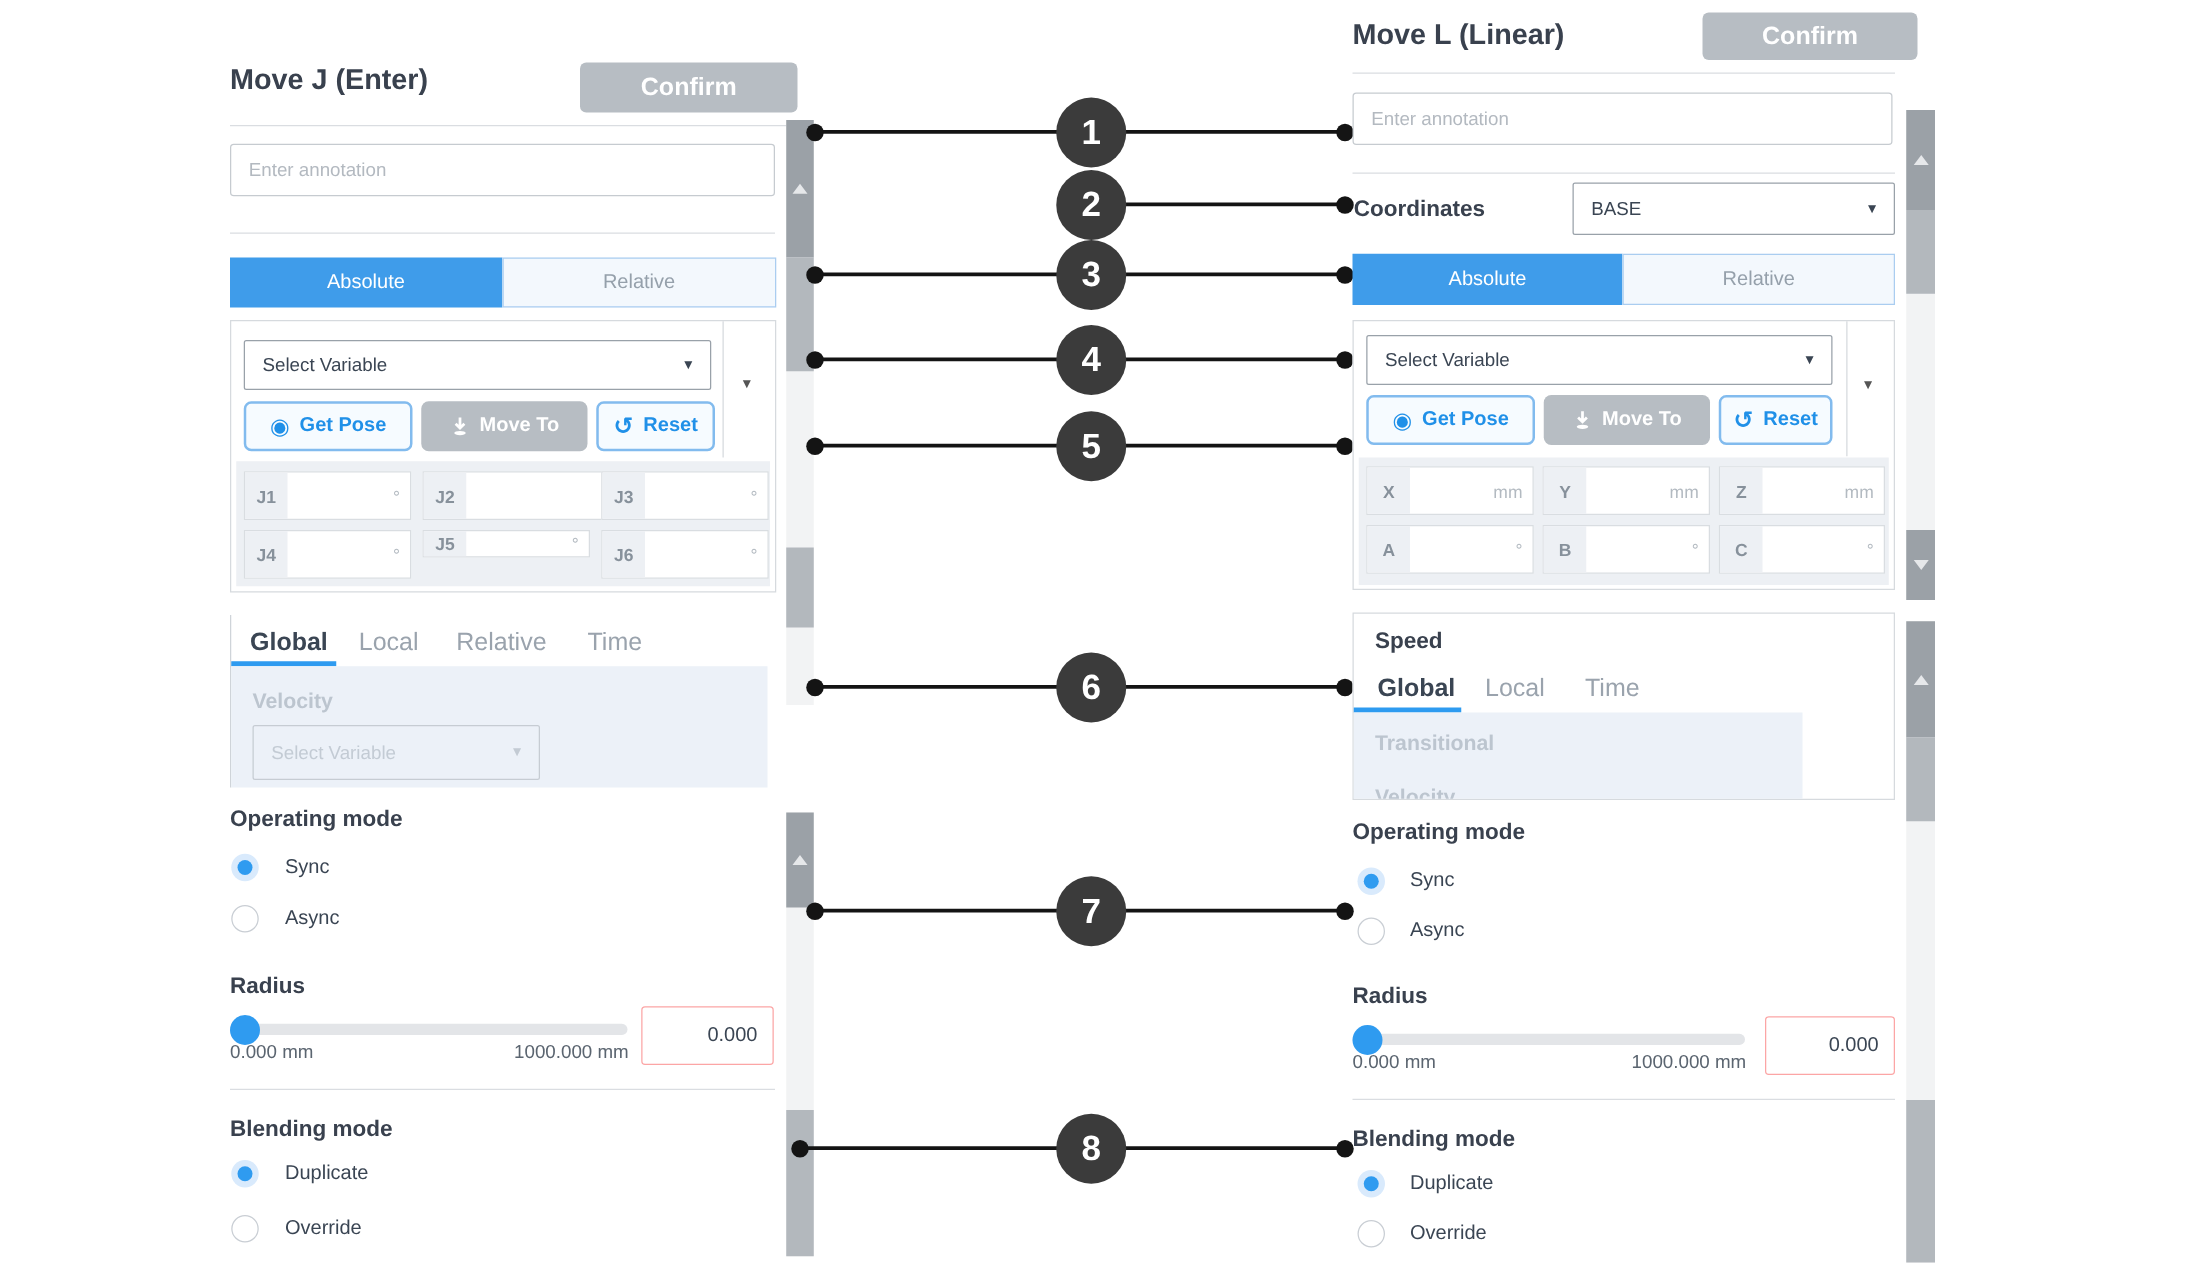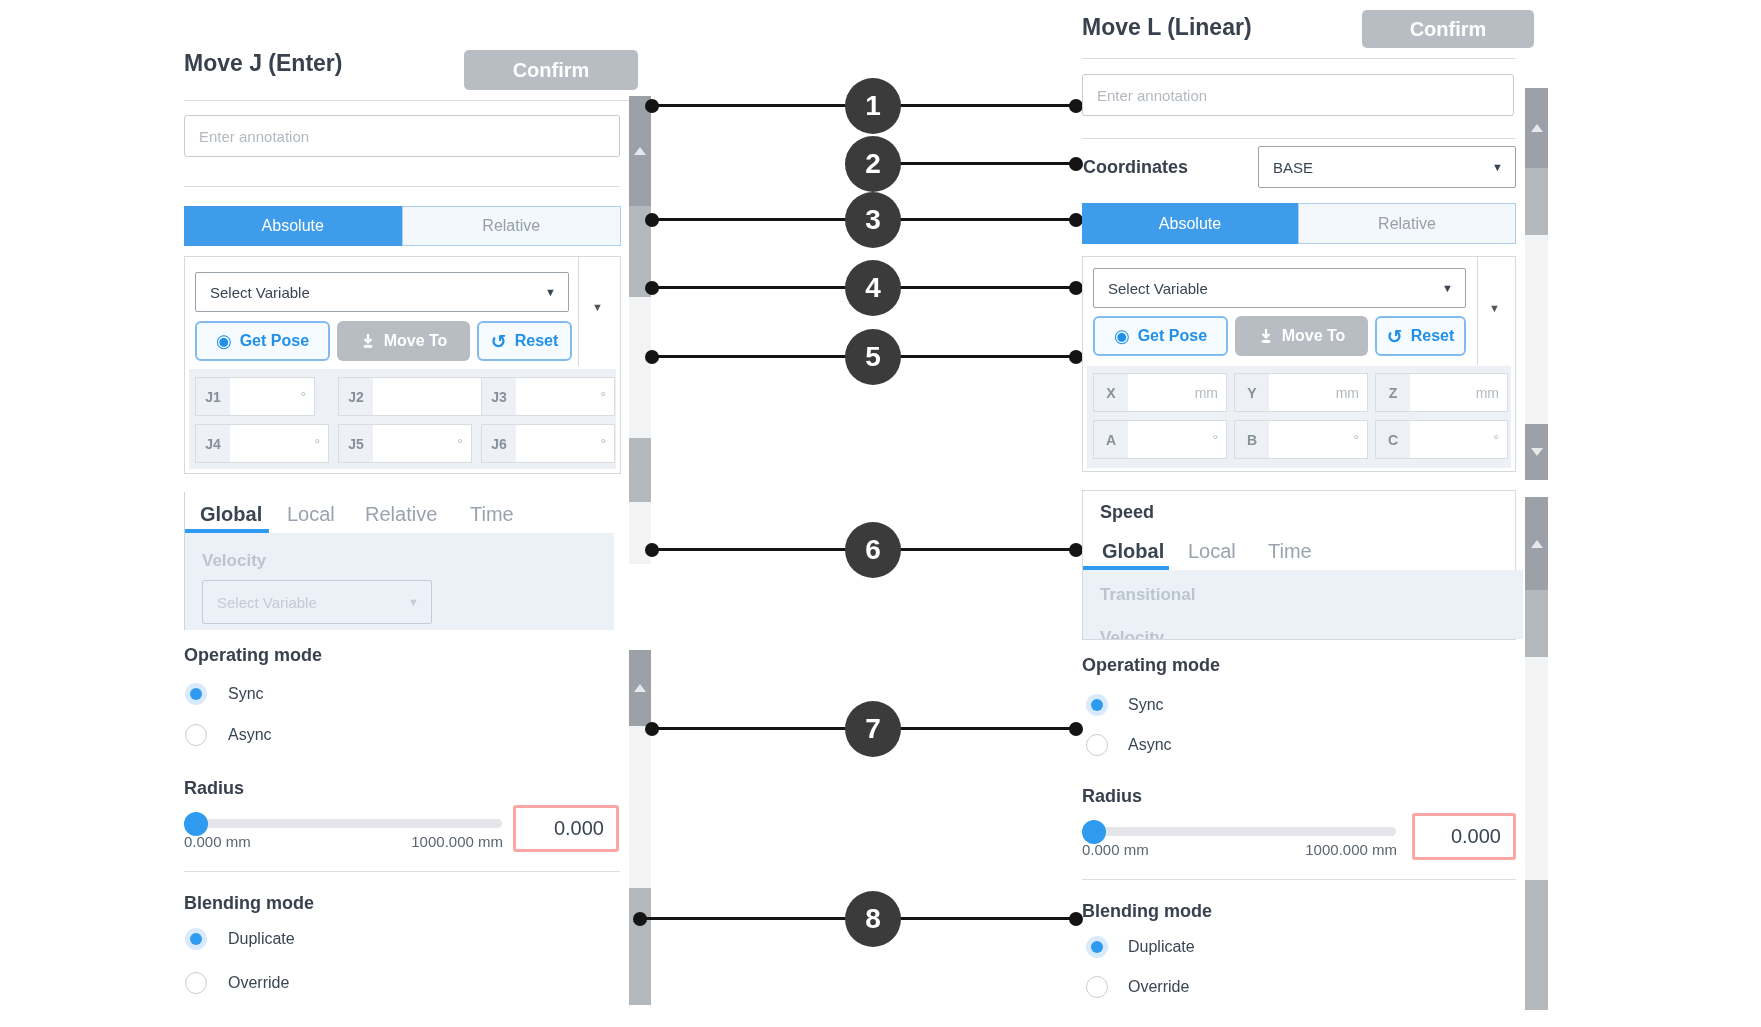--- a/index.html
+++ b/index.html
@@ -44,21 +44,21 @@
   .ghost-label{font-size:17px;font-weight:bold;color:#BCC5CF;}
   .section-h{font-size:18px;font-weight:bold;color:#39414E;}
   .radio{width:22px;height:22px;border-radius:50%;box-sizing:border-box;position:absolute;}
   .radio.on{background:#D9EAFC;}
   .radio.on::after{content:'';position:absolute;left:5px;top:5px;width:12px;height:12px;border-radius:50%;background:#2F9BF0;}
   .radio.off{background:#fff;border:1px solid #C9CED4;}
   .radio-lbl{font-size:16px;color:#3A4553;position:absolute;}
   .slider-track{background:#E3E5E8;border-radius:5px;height:9px;position:absolute;}
   .slider-thumb{width:24px;height:24px;border-radius:50%;background:#2F9BF0;position:absolute;}
   .range-lbl{font-size:15px;color:#5B6570;position:absolute;}
-  .val-input{border:3px solid #fca5a5;border-radius:3px;font-size:20px;color:#3A4553;text-align:right;
+  .val-input{border:1px solid #fca5a5;border-radius:3px;font-size:16px;color:#3A4553;text-align:right;
              padding:0 12px;box-sizing:border-box;outline:none;position:absolute;background:#fff;
              font-family:"Liberation Sans","DejaVu Sans",sans-serif;}
   
   .sb-track{background:#F2F3F4;position:absolute;}
   .sb-thumb-dark{background:#9BA1A7;position:absolute;display:flex;align-items:center;justify-content:center;}
   .sb-thumb-mid{background:#B3B8BD;position:absolute;}
   .tri-up{width:0;height:0;border-left:6px solid transparent;border-right:6px solid transparent;
           border-bottom:8px solid #E6E8EA;}
   .tri-down{width:0;height:0;border-left:6px solid transparent;border-right:6px solid transparent;
             border-top:8px solid #E6E8EA;}
@@ -106,42 +106,42 @@
     </svg>
     <span>Move To</span>
   </div>
   <div class="abs btn-blue-outline" style="left:477px;top:321px;width:95px;height:40px;">
     <span class="icon-blue" style="font-size:19px;font-weight:bold;">↺</span>
     <span>Reset</span>
   </div>
 
   <div class="abs subpanel" style="left:189px;top:369px;width:427px;height:100px;"></div>
 
-  <div class="abs jfield" style="left:195px;top:377px;width:120px;height:39px;justify-content:center;">
+  <div class="abs jfield" style="left:195px;top:377px;width:134px;height:39px;justify-content:center;">
     <span class="lbl">J1</span>
     <span class="val"></span>
     <span class="unit">°</span>
   </div>
   <div class="abs jfield" style="left:338px;top:377px;width:158px;height:39px;">
     <span class="lbl">J2</span>
     <span class="val"></span>
     <span class="unit">°</span>
   </div>
   <div class="abs jfield" style="left:481px;top:377px;width:134px;height:39px;">
     <span class="lbl">J3</span>
     <span class="val"></span>
     <span class="unit">°</span>
   </div>
 
   <div class="abs jfield" style="left:195px;top:424px;width:134px;height:39px;">
     <span class="lbl">J4</span>
     <span class="val"></span>
     <span class="unit">°</span>
   </div>
-  <div class="abs jfield" style="left:338px;top:424px;width:134px;height:39px;">
+  <div class="abs jfield" style="left:338px;top:424px;width:134px;height:22px;">
     <span class="lbl">J5</span>
     <span class="val"></span>
     <span class="unit">°</span>
   </div>
   <div class="abs jfield" style="left:481px;top:424px;width:134px;height:39px;">
     <span class="lbl">J6</span>
     <span class="val"></span>
     <span class="unit">°</span>
   </div>
 
@@ -305,21 +305,21 @@
     <span class="val"></span>
     <span class="unit">°</span>
   </div>
 
   <div class="abs groupbox" style="left:1082px;top:490px;width:434px;height:150px;"></div>
   <div class="abs section-h" style="left:1100px;top:502px;">Speed</div>
   <div class="abs speed-tab active" style="left:1102px;top:540px;">Global</div>
   <div class="abs speed-tab" style="left:1188px;top:540px;">Local</div>
   <div class="abs speed-tab" style="left:1268px;top:540px;">Time</div>
   <div class="abs tab-underline" style="left:1083px;top:566px;width:86px;"></div>
-  <div class="abs lightblue" style="left:1083px;top:570px;width:440px;height:69px;overflow:hidden;">
+  <div class="abs lightblue" style="left:1083px;top:570px;width:359px;height:69px;overflow:hidden;">
     <div class="ghost-label" style="position:absolute;left:17px;top:15px;">Transitional</div>
     <div class="ghost-label" style="position:absolute;left:17px;top:58px;">Velocity</div>
   </div>
 
   <div class="abs section-h" style="left:1082px;top:655px;">Operating mode</div>
   <div class="radio on" style="left:1086px;top:694px;"></div>
   <div class="radio-lbl" style="left:1128px;top:696px;">Sync</div>
   <div class="radio off" style="left:1086px;top:734px;"></div>
   <div class="radio-lbl" style="left:1128px;top:736px;">Async</div>
 

